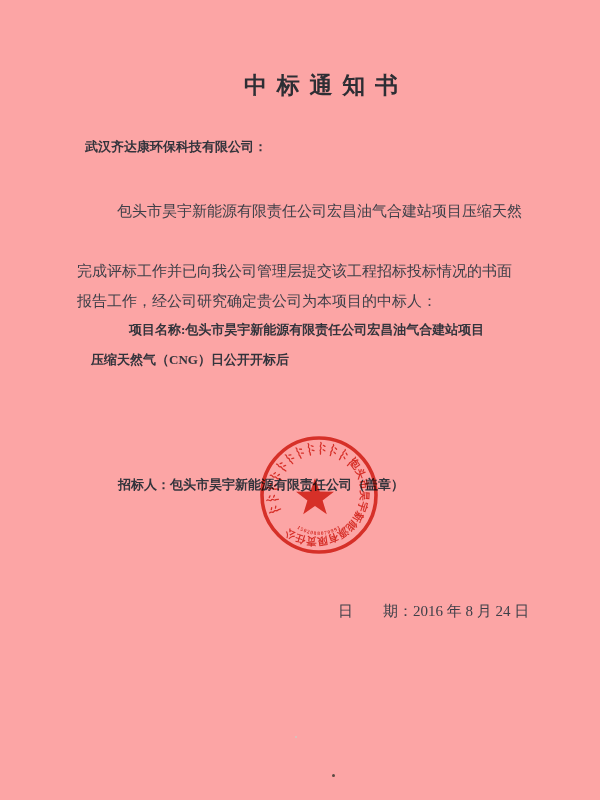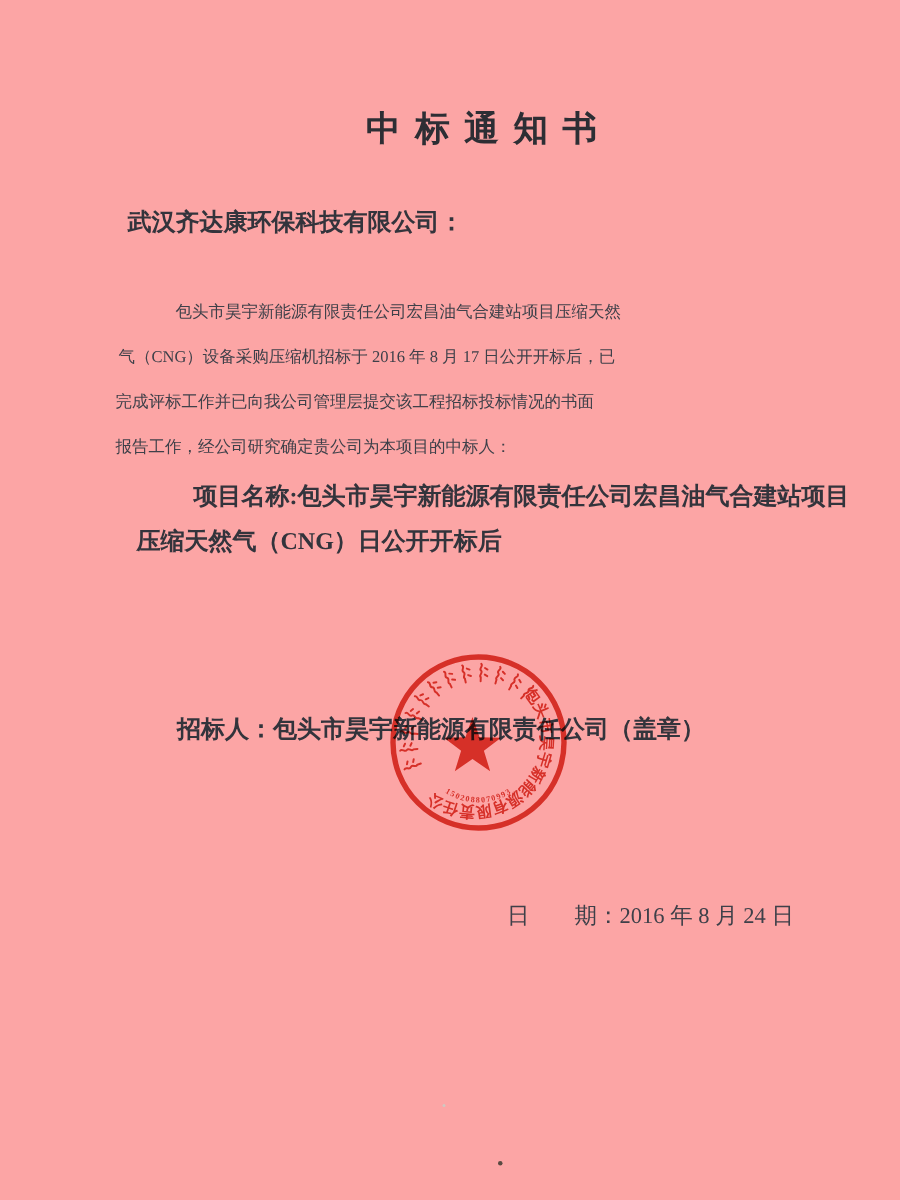--- a/index.html
+++ b/index.html
@@ -13,23 +13,23 @@
     color:#3e4049;
   }
   .abs{position:absolute;white-space:nowrap;line-height:1.25;}
   .title{
     left:244px;top:72px;
     font-size:23px;font-weight:700;
     letter-spacing:2px;
     color:#2d2e34;
   }
   .bold-line{
-    font-size:16px;font-weight:700;color:#33343c;letter-spacing:0;
+    font-size:13px;font-weight:700;color:#33343c;letter-spacing:0;
   }
-  .body-line{font-size:11px;color:#3e4049;}
+  .body-line{font-size:15px;color:#3e4049;}
   .addressee{left:85px;top:139px;}
   .p1{left:117px;top:202px;}
   .p2{left:79px; top:232px;}
   .p3{left:77px; top:262px;text-align:center;}
   .p4{left:77px; top:292px;}
   .proj1{left:117px;top:322px;margin-left:12px;}
   .proj2{left:91px; top:352px;}
   .deadline{left:117px;top:388px;}
   .tenderer{left:118px;top:477px;}
   .dateline{left:338px;top:602px;font-size:15px;}
@@ -51,21 +51,20 @@
 </head>
 <body>
 
 <div class="page">
 
   <div class="abs title">中 标 通 知 书</div>
 
   <div class="abs bold-line addressee">武汉齐达康环保科技有限公司：</div>
 
   <div class="abs body-line p1">包头市昊宇新能源有限责任公司宏昌油气合建站项目压缩天然</div>
-  <div class="abs body-line p2">气（CNG）设备采购压缩机招标于 2016 年 8 月 17 日公开开标后，已</div>
   <div class="abs body-line p3">完成评标工作并已向我公司管理层提交该工程招标投标情况的书面</div>
   <div class="abs body-line p4">报告工作，经公司研究确定贵公司为本项目的中标人：</div>
 
   <div class="abs bold-line proj1">项目名称:包头市昊宇新能源有限责任公司宏昌油气合建站项目</div>
   <div class="abs bold-line proj2">压缩天然气（CNG）日公开开标后</div>
 
 
   <div class="abs bold-line tenderer">招标人：包头市昊宇新能源有限责任公司（盖章）</div>
 
   <div class="abs dateline">日　　期：2016 年 8 月 24 日</div>

